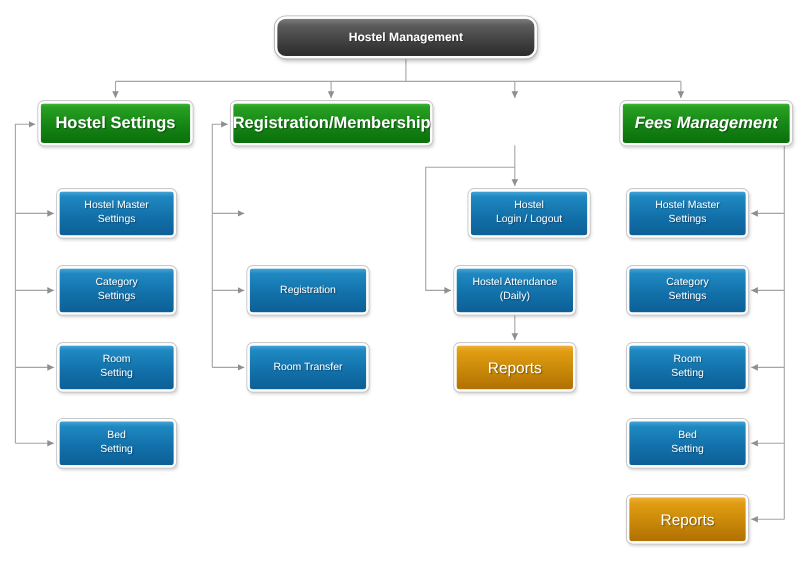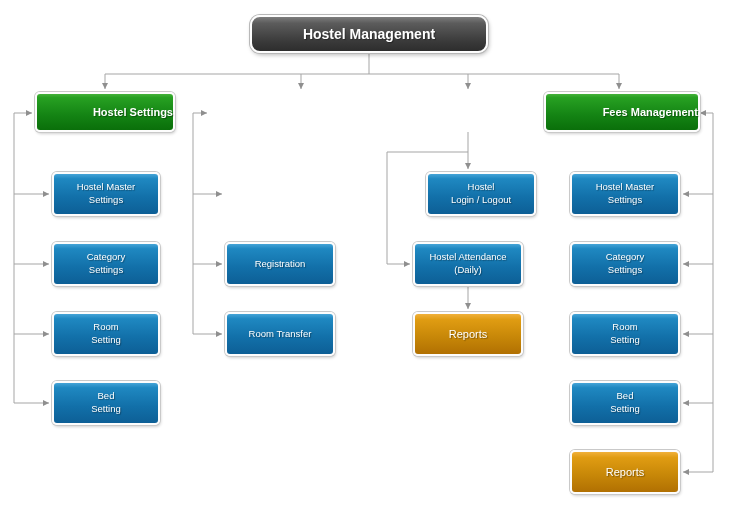--- a/index.html
+++ b/index.html
@@ -10,27 +10,27 @@
   svg.connectors{position:absolute;left:0;top:0;width:729px;height:516px;}
   .node{
     position:absolute;display:flex;align-items:center;justify-content:center;
     text-align:center;color:#fff;border:2px solid #fdfdfd;border-radius:5px;
     box-shadow:0 0 0 1px #c9c9c9, 1px 2px 3px rgba(0,0,0,.18);
     box-sizing:border-box;
   }
   .node .lbl{white-space:pre-line;line-height:1.32;text-shadow:1px 1px 1px rgba(0,0,0,.35);}
   .root{
     background:linear-gradient(180deg,#7d7d7d 0%,#5c5c5c 18%,#3a3a3a 72%,#2d2d2d 100%);
-    border-radius:10px;font-weight:bold;font-size:14px;
+    border-radius:10px;font-weight:bold;font-size:11px;
     box-shadow:0 0 0 1px #b8b8b8, 1px 2px 4px rgba(0,0,0,.28);
   }
-  .header{font-weight:bold;font-size:11px;justify-content:flex-end;}
+  .header{font-weight:bold;font-size:15px;}
   .green{background:linear-gradient(180deg,var(--green-top) 0%,#27a022 10%,#148414 58%,var(--green-bottom) 100%);}
   .blue{font-size:9.5px;background:linear-gradient(180deg,var(--blue-top) 0%,#1f88c1 12%,#1270a9 58%,var(--blue-bottom) 100%);}
-  .orange{font-size:11px;background:linear-gradient(180deg,var(--orange-top) 0%,#e09c12 14%,#c78708 58%,var(--orange-bottom) 100%);}
+  .orange{font-size:14px;background:linear-gradient(180deg,var(--orange-top) 0%,#e09c12 14%,#c78708 58%,var(--orange-bottom) 100%);}
   .line{fill:none;stroke:var(--connector);stroke-width:1;}
 </style>
 </head>
 <body>
 
 <div class="canvas">
 
   <svg class="connectors" viewBox="0 0 729 516" xmlns="http://www.w3.org/2000/svg">
     <defs>
       <marker id="arrow" markerWidth="8" markerHeight="8" refX="6" refY="3" orient="auto" markerUnits="userSpaceOnUse">
@@ -78,21 +78,24 @@
     </g>
   </svg>
 
   <div class="node root" style="left:250px;top:15px;width:238px;height:38px;">
     <span class="lbl">Hostel Management</span>
   </div>
 
   <div class="node header green" style="left:35px;top:92px;width:140px;height:40px;">
     <span class="lbl">Hostel Settings</span>
   </div>
-  <div class="node header green" style="left:544px;top:92px;width:156px;height:40px;">
+  <div class="node header green" style="left:210px;top:92px;width:183px;height:40px;">
+    <span class="lbl">Registration/Membership</span>
+  </div>
+  <div class="node header green" style="left:564px;top:92px;width:156px;height:40px;font-style:italic;">
     <span class="lbl">Fees Management</span>
   </div>
 
   <div class="node blue" style="left:52px;top:172px;width:108px;height:44px;">
     <span class="lbl">Hostel Master
 Settings</span>
   </div>
   <div class="node blue" style="left:52px;top:242px;width:108px;height:44px;">
     <span class="lbl">Category
 Settings</span>

